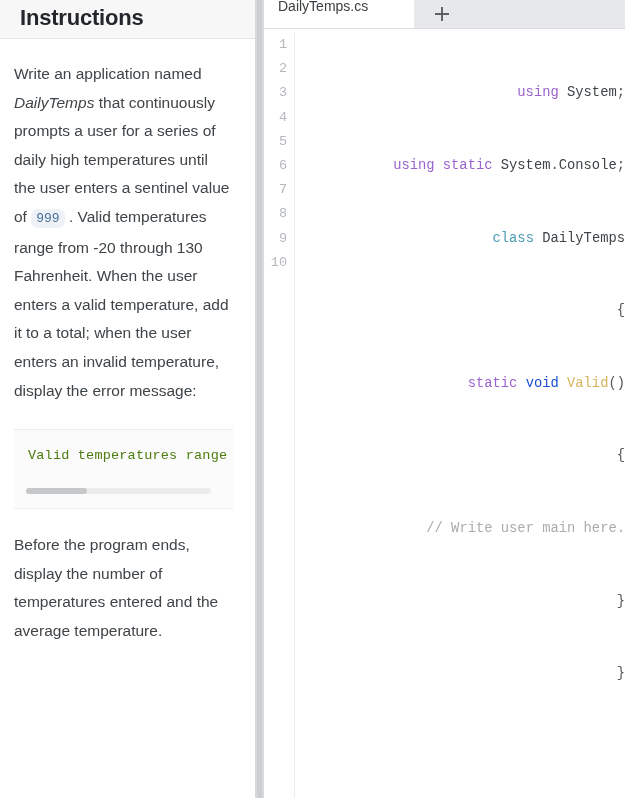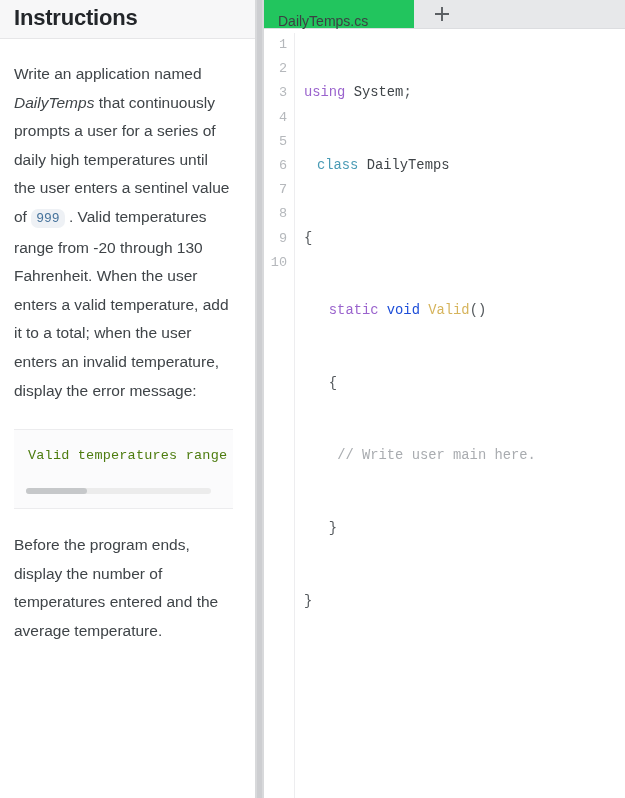--- a/index.html
+++ b/index.html
@@ -30,21 +30,21 @@
     overflow: hidden;
     flex: 0 0 255px;
   }
   .instructions-header {
     height: 39px;
     background: #f7f7f8;
     border-bottom: 1px solid #e6e6e8;
     box-sizing: border-box;
     display: flex;
     align-items: center;
-    padding: 0 0 0 14px;
+    padding: 0 0 0 20px;
   }
   .instructions-title {
     font-size: 22px;
     font-weight: bold;
     color: #23262a;
     letter-spacing: -0.2px;
     line-height: 1;
     margin-top: -3px;
   }
   .instructions-body {
@@ -135,23 +135,23 @@
   }
   .tabbar {
     height: 29px;
     background: #e7e8ea;
     display: flex;
     align-items: stretch;
     border-bottom: 1px solid #dcdde0;
     box-sizing: border-box;
   }
   .tab {
-    background: #22c55e;
-    display: flex;
-    align-items: flex-end;
+    background: #ffffff;
+    display: flex;
+    align-items: flex-start;
     padding: 0 16px 0 14px;
     font-size: 14px;
     color: #3c4043;
     min-width: 150px;
     box-sizing: border-box;
   }
   .tab-label {
     line-height: 1;
     margin-top: -1px;
   }
@@ -187,20 +187,21 @@
   }
   .code-area {
     flex: 1 1 auto;
     padding-left: 9px;
     font-family: "Liberation Mono", "DejaVu Sans Mono", monospace;
     font-size: 13.8px;
     line-height: 24.2px;
     color: #3f4448;
     white-space: pre;
     overflow: hidden;
+    text-align: right;
   }
   .code-line { height: 24.2px; }
   .tok-kw      { color: #9a63cd; }
   .tok-type    { color: #4a9bb5; margin-left: 13px; }
   .tok-void    { color: #1d4ed8; }
   .tok-fn      { color: #d6b45c; }
   .tok-plain   { color: #3f4448; }
   .tok-comment { color: #a9acb0; }
   .tok-punct   { color: #53585c; }
 </style>
@@ -260,20 +261,21 @@
         <div class="code-line">5</div>
         <div class="code-line">6</div>
         <div class="code-line">7</div>
         <div class="code-line">8</div>
         <div class="code-line">9</div>
         <div class="code-line">10</div>
       </div>
 
       <div class="code-area">
         <div class="code-line"><span class="tok-kw">using</span><span class="tok-plain"> </span><span class="tok-plain">System</span><span class="tok-punct">;</span></div>
+        <div class="code-line"><span class="tok-kw">using</span><span class="tok-plain"> </span><span class="tok-kw">static</span><span class="tok-plain"> </span><span class="tok-plain">System</span><span class="tok-punct">.</span><span class="tok-plain">Console</span><span class="tok-punct">;</span></div>
         <div class="code-line"><span class="tok-type">class</span><span class="tok-plain"> </span><span class="tok-plain">DailyTemps</span></div>
         <div class="code-line"><span class="tok-punct">{</span></div>
         <div class="code-line">   <span class="tok-kw">static</span><span class="tok-plain"> </span><span class="tok-void">void</span><span class="tok-plain"> </span><span class="tok-fn">Valid</span><span class="tok-punct">(</span><span class="tok-punct">)</span></div>
         <div class="code-line">   <span class="tok-punct">{</span></div>
         <div class="code-line">    <span class="tok-comment">// Write user main here.</span></div>
         <div class="code-line">   <span class="tok-punct">}</span></div>
         <div class="code-line"><span class="tok-punct">}</span></div>
         <div class="code-line"></div>
       </div>
 

